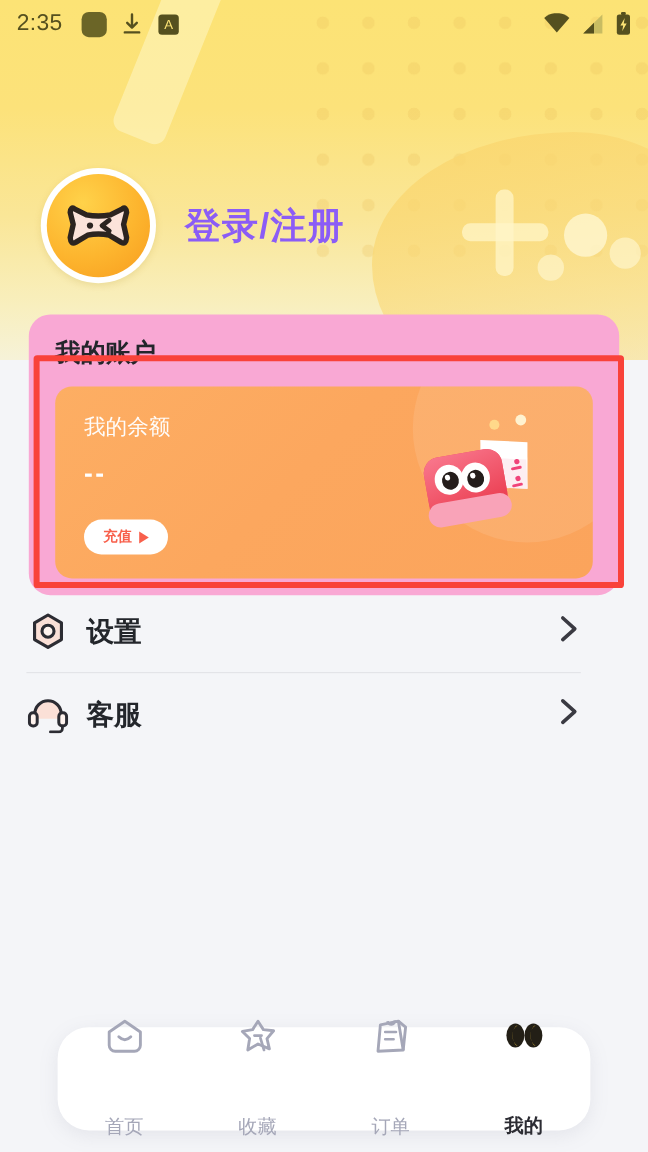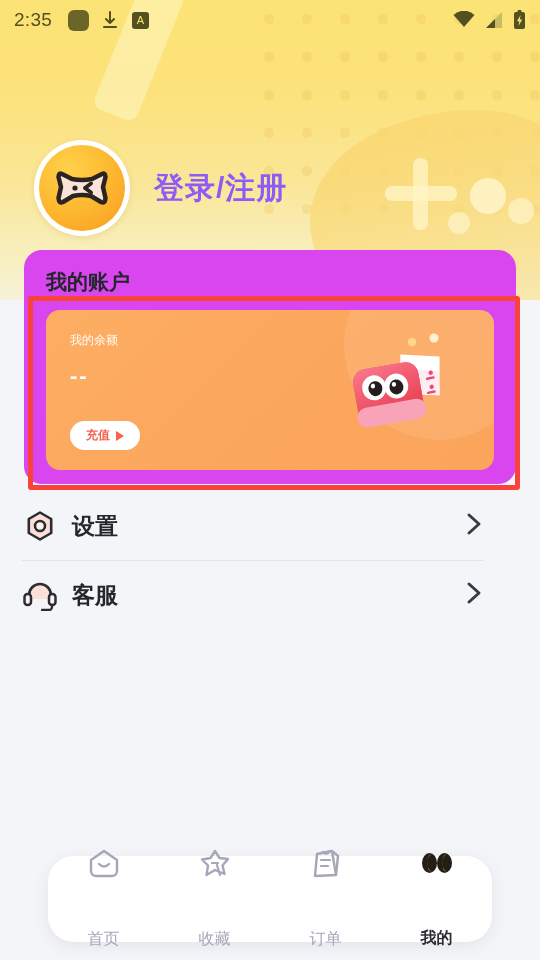--- a/index.html
+++ b/index.html
@@ -64,43 +64,43 @@
   }
   .avatar-inner {
     width:100%; height:100%; border-radius:50%;
     background:radial-gradient(circle at 35% 28%, #FFD24A 0%, #FDB52E 55%, #F79C1E 100%);
     display:flex; align-items:center; justify-content:center;
   }
   .login-text { font-size:30px; font-weight:700; color:#8b5cf6; letter-spacing:1px; }
 
   
   .account-card {
-    position:absolute; top:250px; left:24px; width:492px;
-    background:#d946ef; border-radius:18px;
+    position:absolute; top:262px; left:24px; width:492px;
+    background:#f9a8d4; border-radius:18px;
     padding:18px 22px 14px 22px;
     z-index:8;
   }
   .card-title { font-size:21px; font-weight:700; color:#23262B; margin-bottom:14px; }
 
   
   .highlight-box {
     position:absolute; left:28px; top:296px; width:492px; height:194px;
     border:5px solid #F9423A; border-radius:3px; z-index:14; pointer-events:none;
   }
 
   .balance-card {
     position:relative; height:160px; border-radius:14px; overflow:hidden;
     background:linear-gradient(135deg,#FDAE63 0%,#FCA75E 45%,#FBA45C 100%);
     padding:22px 24px;
   }
   .balance-card::after {
     content:""; position:absolute; right:-40px; top:-60px; width:190px; height:190px;
     border-radius:50%; background:rgba(255,255,255,.10);
   }
-  .balance-label { font-size:12px; color:#FFFFFF; opacity:.97; }
+  .balance-label { font-size:18px; color:#FFFFFF; opacity:.97; }
   .balance-value { margin-top:14px; font-size:22px; font-weight:700; color:#FFFFFF; letter-spacing:2px; }
   .recharge-btn {
     position:absolute; left:24px; bottom:20px;
     display:inline-flex; align-items:center; gap:6px;
     background:#FFFFFF; border-radius:18px; padding:6px 16px;
     border:none; cursor:pointer;
   }
   .recharge-label { font-size:12px; font-weight:700; color:#F8604C; }
   .tri {
     width:0; height:0; border-left:8px solid #F8604C;

